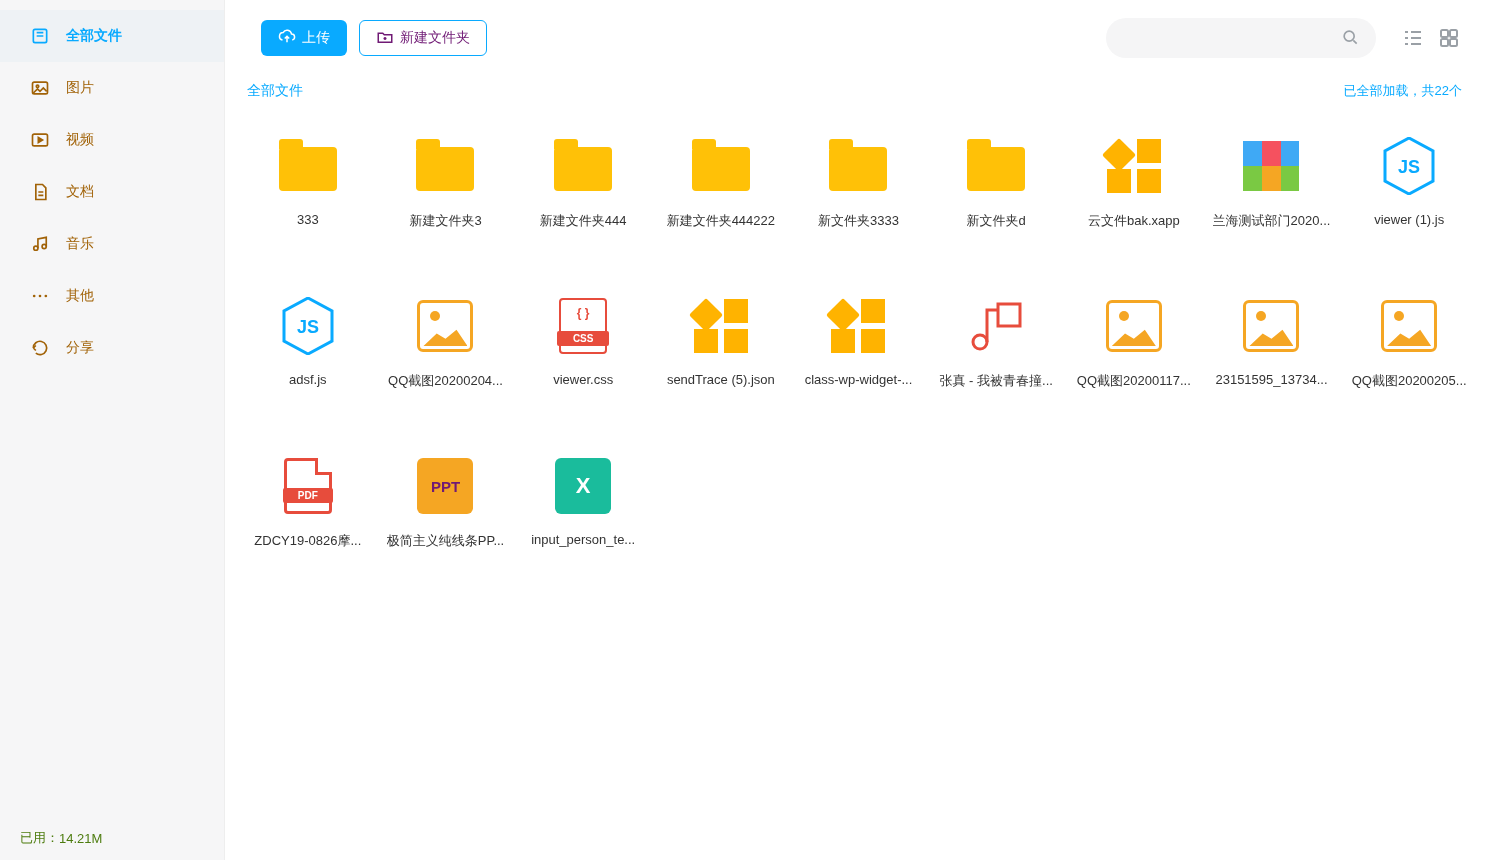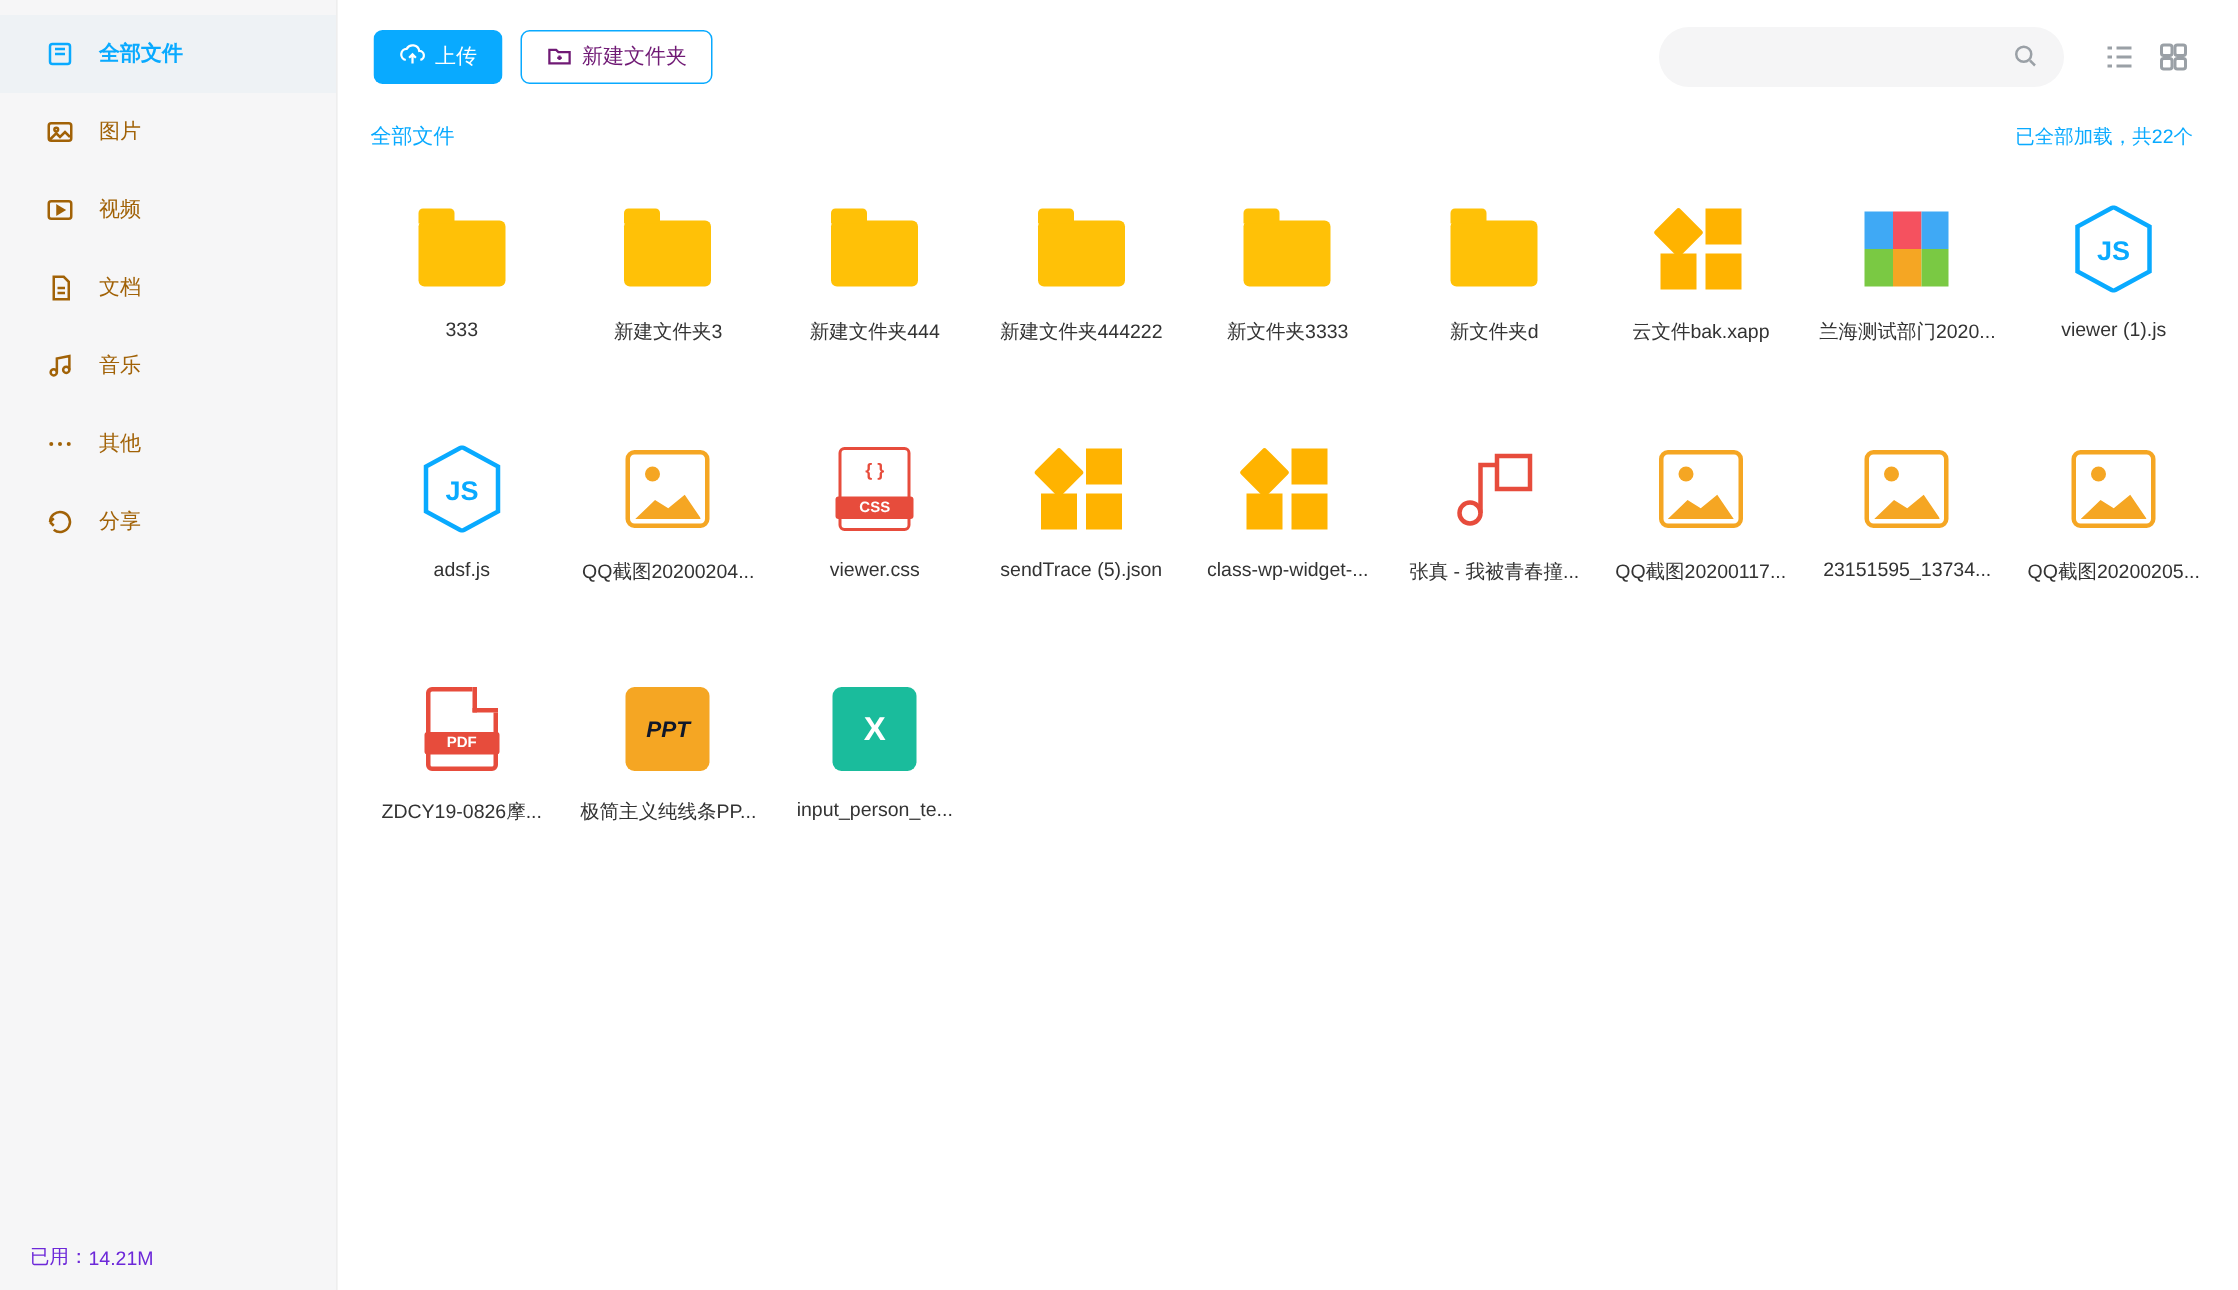--- a/index.html
+++ b/index.html
@@ -35,30 +35,30 @@
 .sidebar-item.active {
   color: #09AAFF;
   background: #eef2f5;
   font-weight: 600;
 }
 .sidebar-item .icon { width: 20px; height: 20px; display:flex; align-items:center; justify-content:center; }
 .sidebar-foot {
   height: 44px;
   padding: 0 20px;
   font-size: 13px;
-  color: #6d28d9;
+  color: #4d7c0f;
   display: flex;
   align-items: center;
 }
 
 
 .main { flex: 1; display: flex; flex-direction: column; }
 .toolbar {
   height: 64px;
-  padding: 12px 30px 0 24px;
+  padding: 12px 30px 0 36px;
   display: flex;
   align-items: center;
   gap: 12px;
 }
 .btn {
   display: inline-flex;
   align-items: center;
   gap: 6px;
   padding: 0 16px;
   height: 36px;
@@ -188,22 +188,22 @@
   content:"PDF"; position:absolute; bottom:8px; left:-4px; right:-4px; text-align:center;
   background:#E74C3C; color:#fff; font-size:10px; font-weight:700; padding:2px 0; border-radius:2px;
 }
 .pdf-file::before { content:""; position:absolute; top:-3px; right:-3px; width:14px; height:14px;
   background:#fff; border-left:3px solid #E74C3C; border-bottom:3px solid #E74C3C;
 }
 
 
 .ppt-file {
   width:56px; height:56px; background:#F5A623; border-radius:6px;
-  color:#0f172a; display:flex; align-items:center; justify-content:center;
-  font-weight:700; font-size:15px;font-style:italic;
+  color:#701a75; display:flex; align-items:center; justify-content:center;
+  font-weight:700; font-size:15px;
 }
 
 
 .xls-file {
   width:56px; height:56px; background:#1ABC9C; border-radius:6px;
   color:#fff; display:flex; align-items:center; justify-content:center;
   font-weight:700; font-size:22px;
 }
 
 

